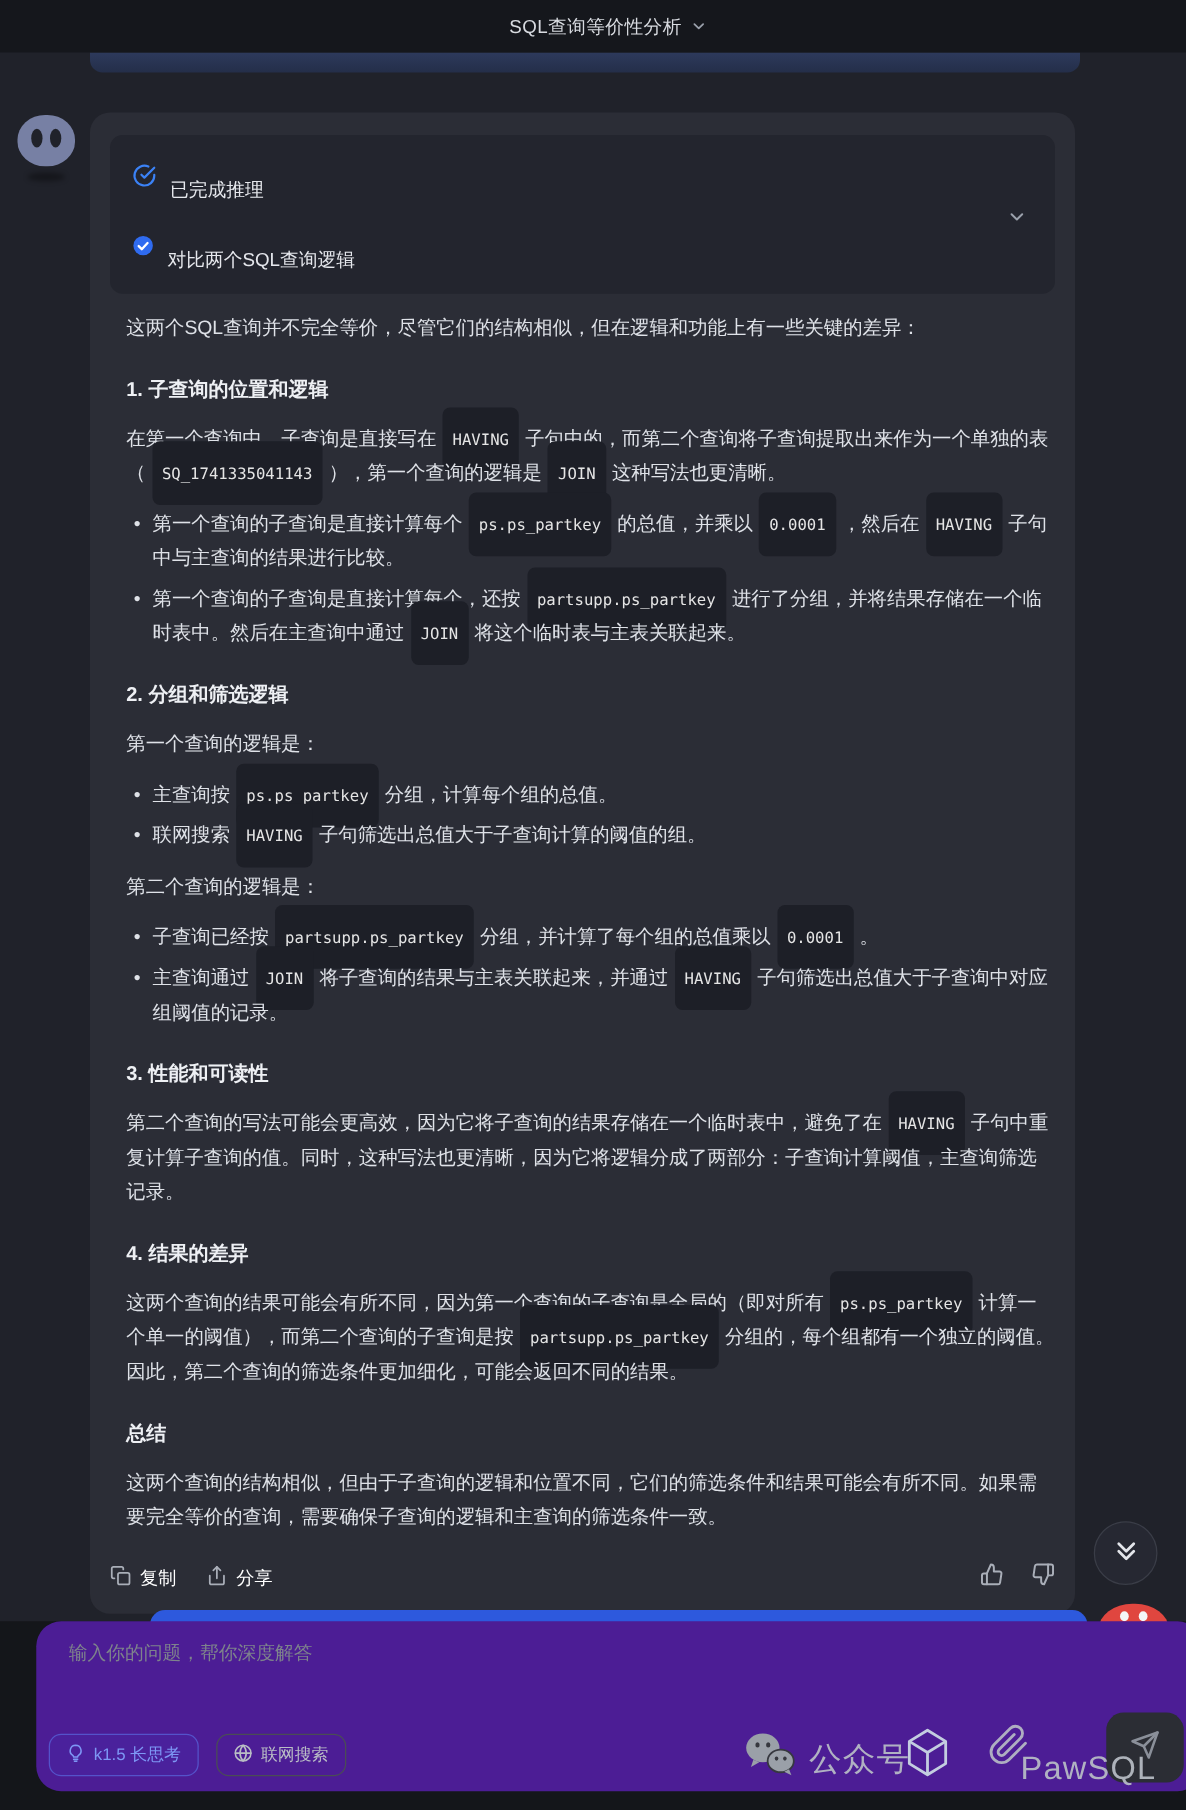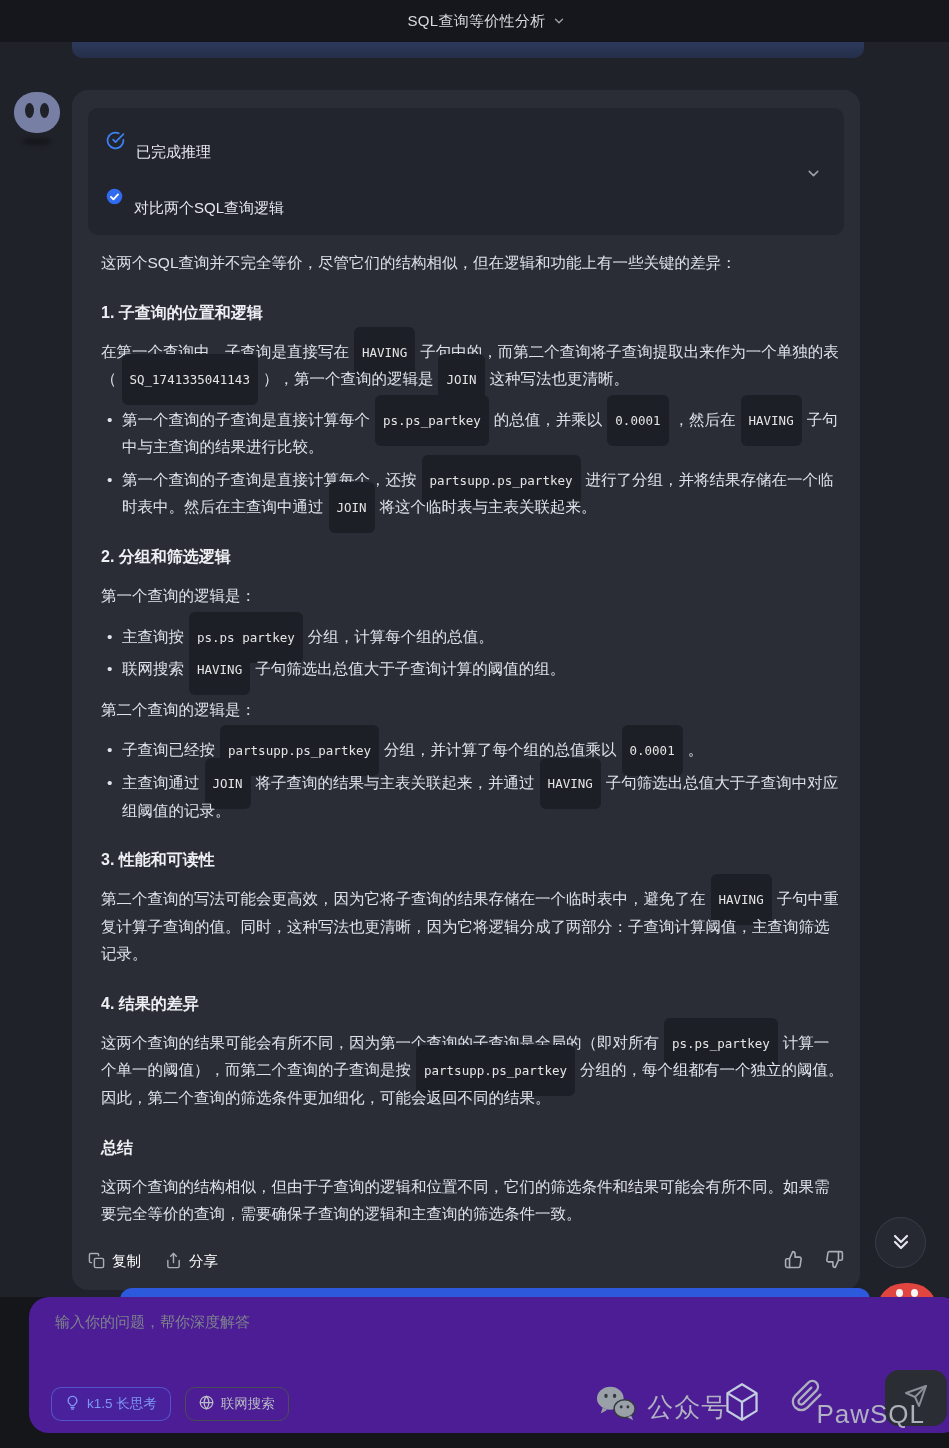--- a/index.html
+++ b/index.html
@@ -67,21 +67,21 @@
   .user-avatar .eye { position:absolute; top:6px; width:7px; height:8px; border-radius:50%; background:#f4f6f8; }
   .user-avatar .eye.l { left:17px; } .user-avatar .eye.r { left:32px; }
 
   
   .input-panel { position:absolute; left:8px; top:1297px; width:933px; height:136px; background:#4c1d95;
                  border-radius:20px; z-index:10;margin-left:21px; }
   .input-panel textarea { position:absolute; left:26px; top:16px; width:860px; height:70px; background:transparent;
                  border:none; outline:none; resize:none; color:#e3e5ea; font-size:15px;
                  font-family:"Liberation Sans","DejaVu Sans",sans-serif; }
   .input-panel textarea::placeholder { color:#7e838c; }
-  .pill-row { position:absolute; left:22px; bottom:12px; display:flex; gap:14px; }
+  .pill-row { position:absolute; left:10px; bottom:12px; display:flex; gap:14px; }
   .pill { display:flex; align-items:center; gap:7px; font-size:13.5px; border-radius:10px; padding:7px 13px; cursor:pointer; }
   .pill.model { color:#7d97f5; border:1px solid rgba(92,124,240,.55); background:rgba(59,100,255,.07); }
   .pill.web   { color:#b9bdc5; border:1px solid #4a4d55; background:transparent; }
 
   .send-btn { position:absolute; left:856px; bottom:7px; width:62px; height:56px; border-radius:14px;
               background:#2b2d34; display:flex; align-items:center; justify-content:center; z-index:11; }
 
   
   .watermark { position:absolute; right:24px; bottom:16px; z-index:12; display:flex; align-items:center;
                color:rgba(185,190,198,.92); font-size:26px; pointer-events:none; }

